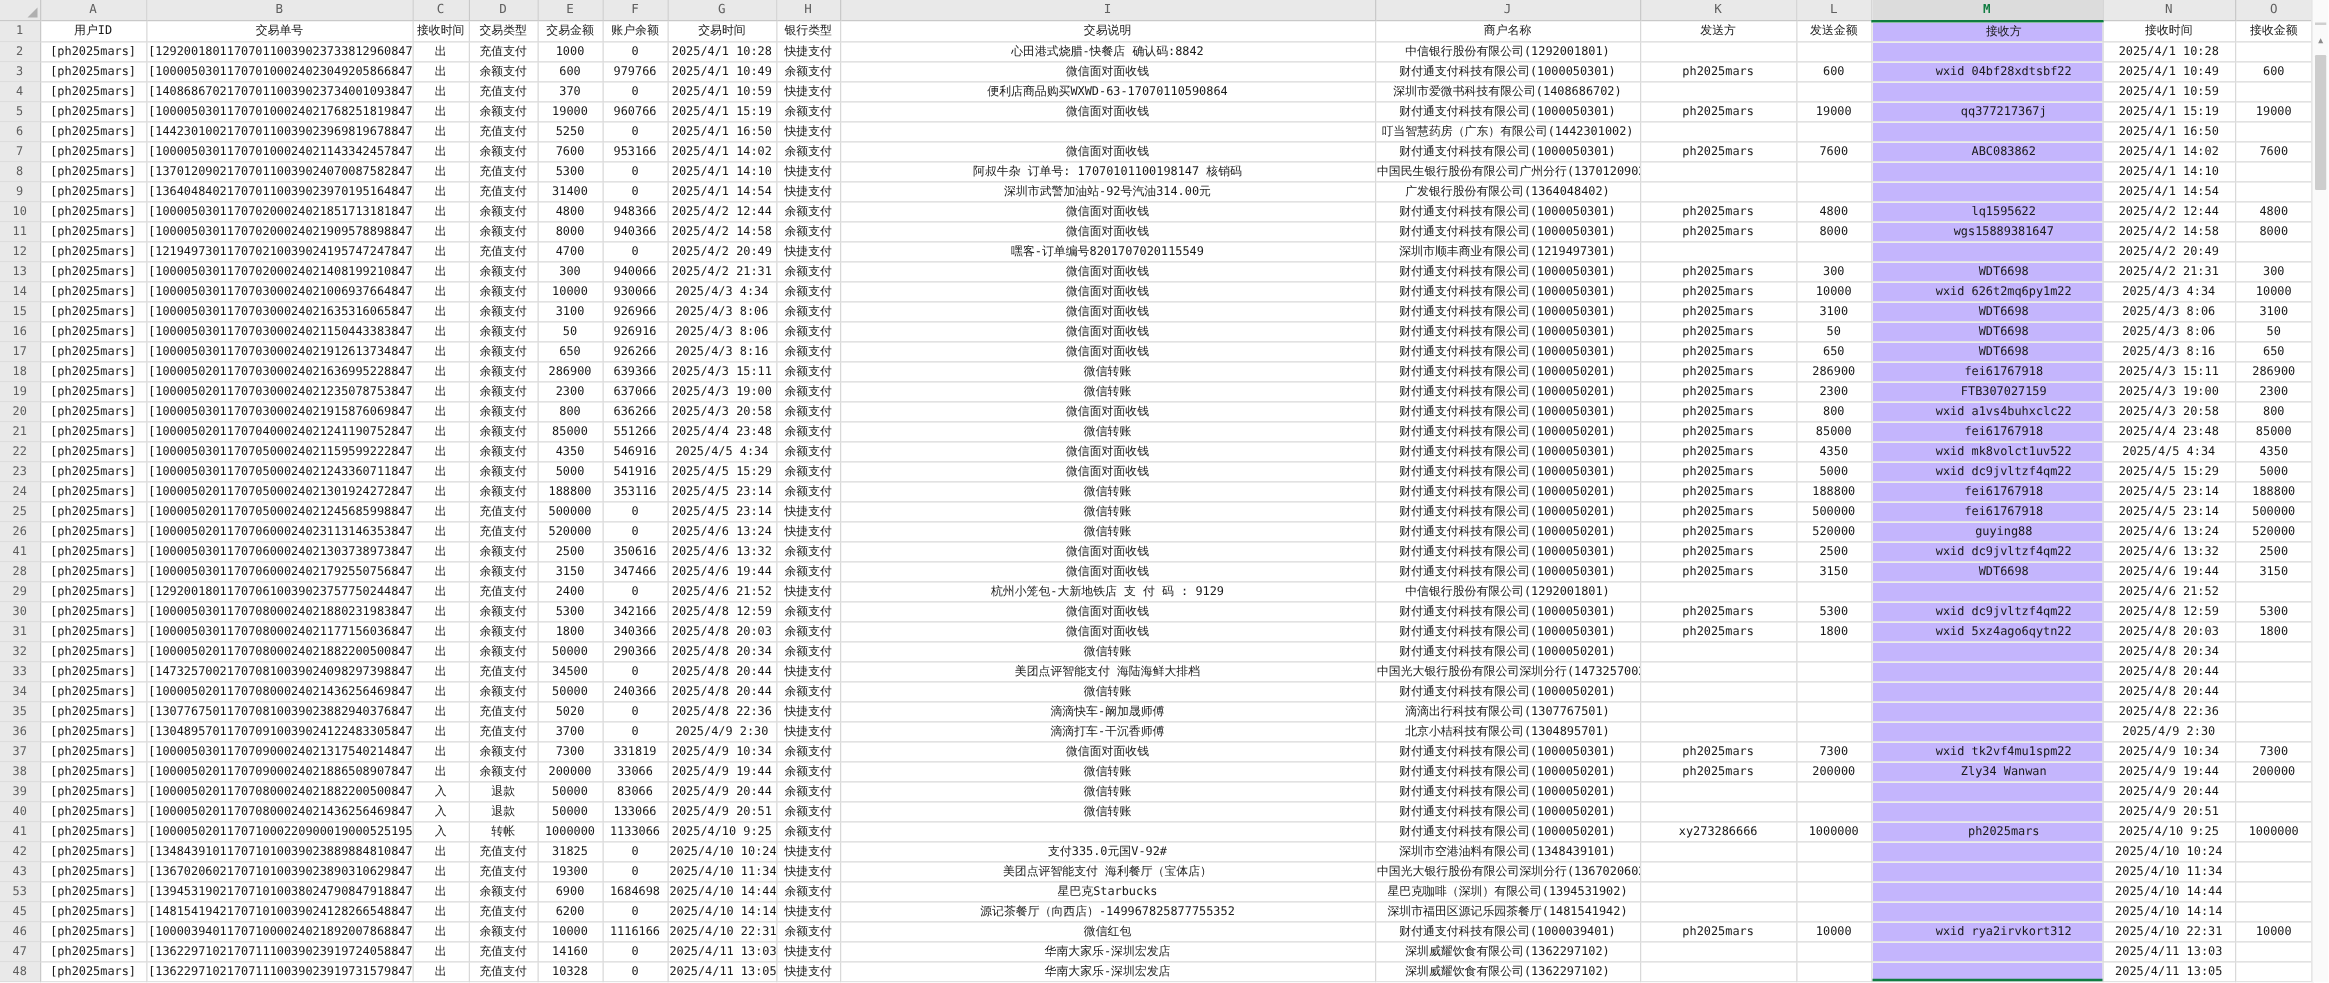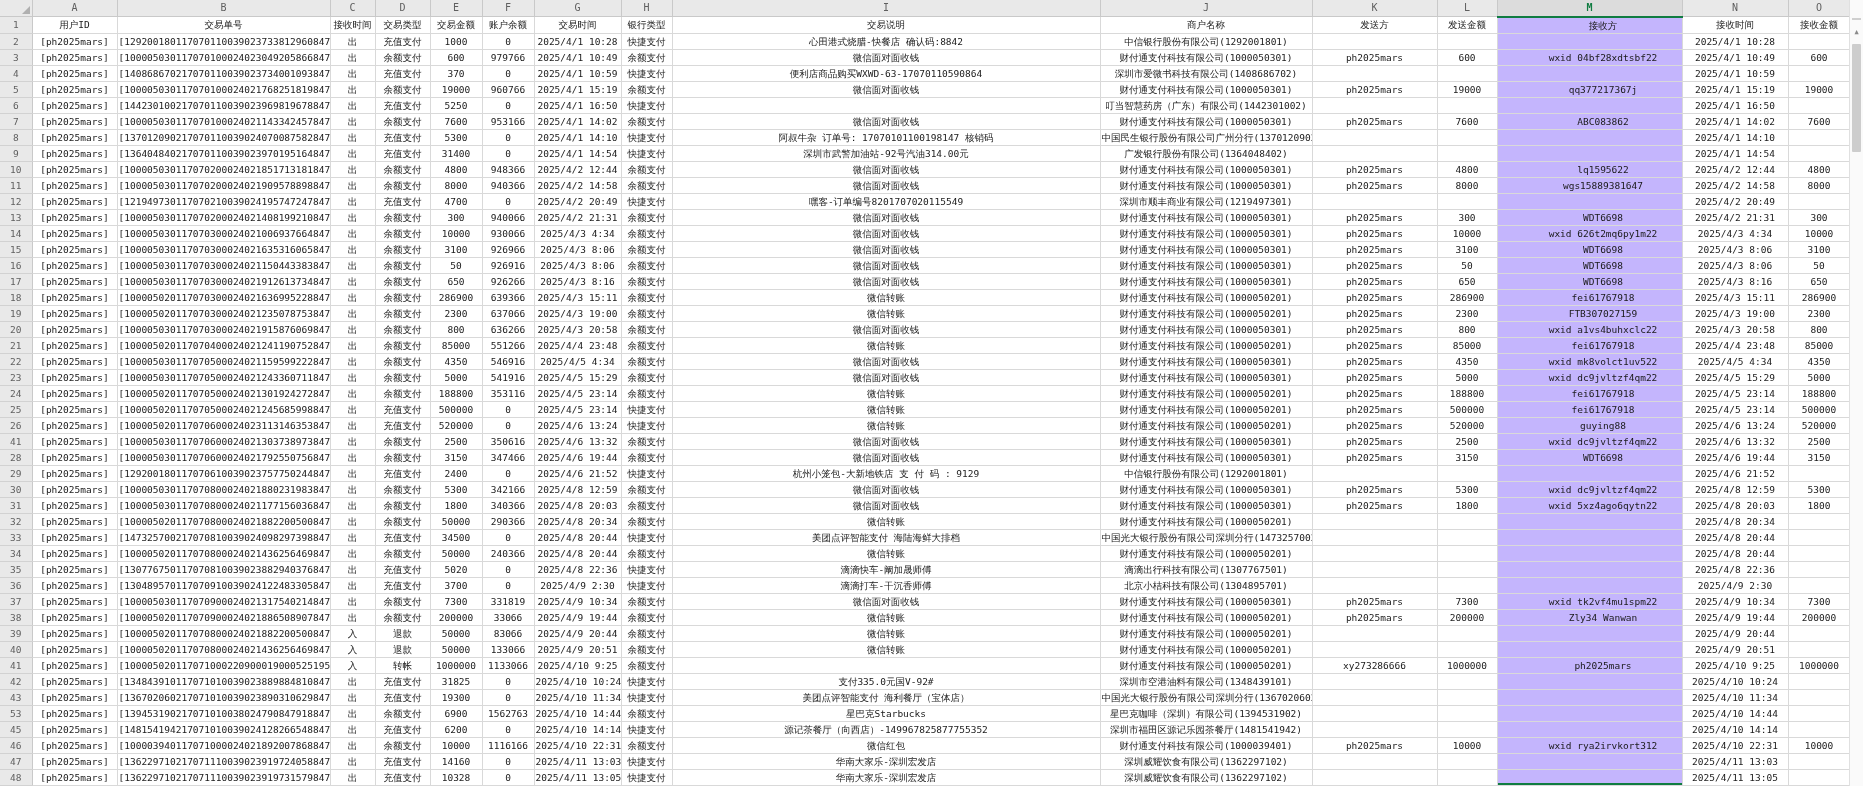--- a/index.html
+++ b/index.html
@@ -841,21 +841,21 @@
           <td>2025/4/10 11:34</td>
           <td></td>
         </tr>
         <tr>
           <td class="rowhead">53</td>
           <td>[ph2025mars]</td>
           <td>[139453190217071010038024790847918847]</td>
           <td>出</td>
           <td>余额支付</td>
           <td>6900</td>
-          <td>1562763</td>
+          <td>1684698</td>
           <td>2025/4/10 14:44</td>
           <td>余额支付</td>
           <td>星巴克Starbucks</td>
           <td>星巴克咖啡（深圳）有限公司(1394531902)</td>
           <td></td>
           <td></td>
           <td class="selcol"></td>
           <td>2025/4/10 14:44</td>
           <td></td>
         </tr>

